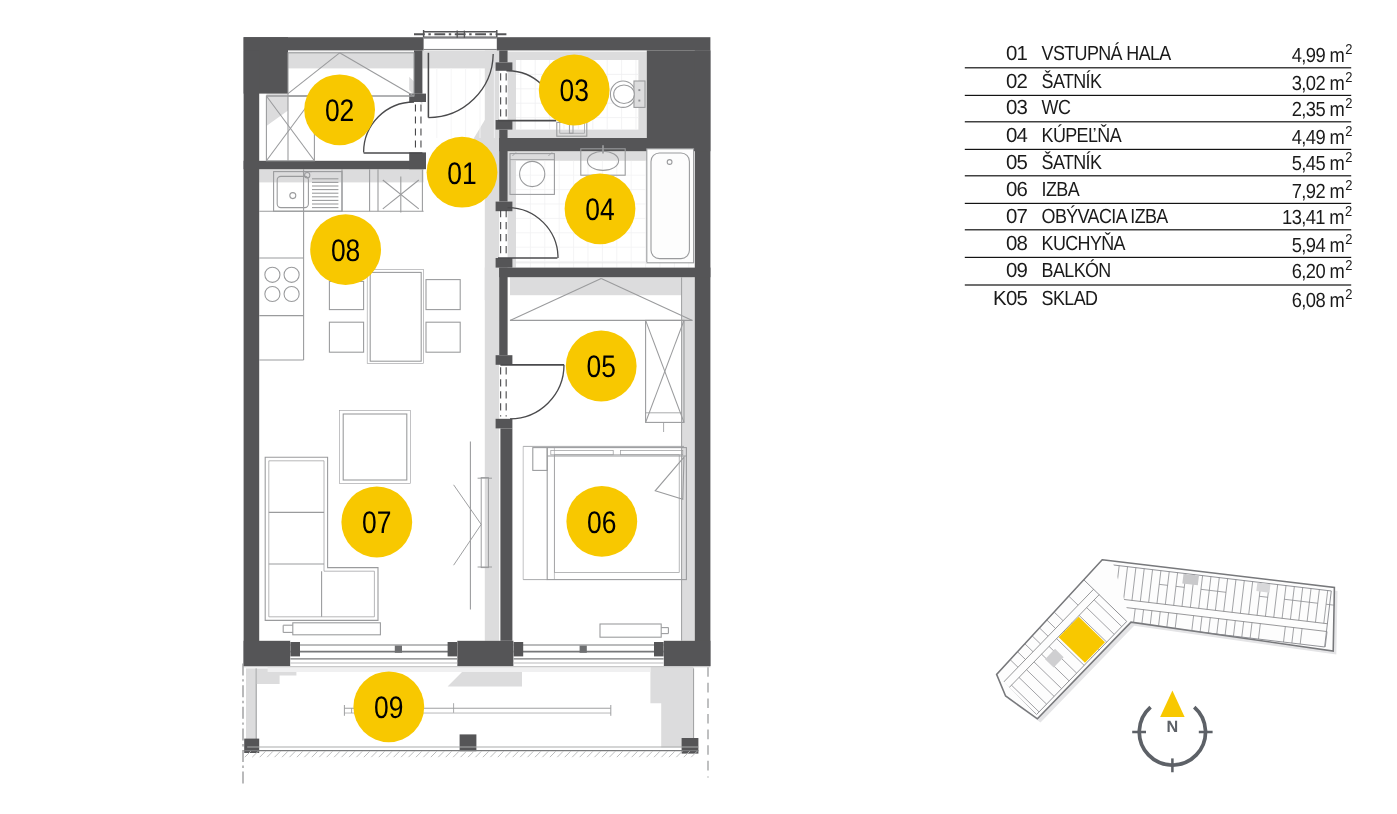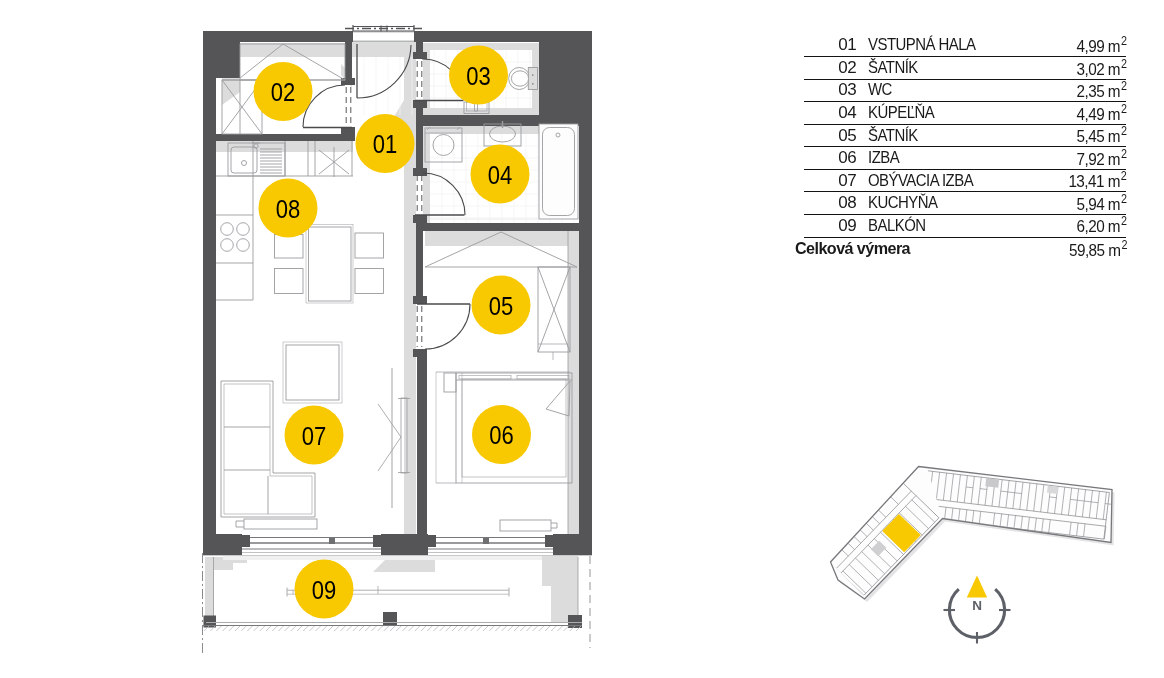--- a/index.html
+++ b/index.html
@@ -52,22 +52,23 @@
       <div class="n">08</div>
       <div class="nm">KUCHYŇA</div>
       <div class="v">5,94&nbsp;m<sup>2</sup></div>
     </div>
 <div class="r">
       <div class="n">09</div>
       <div class="nm">BALKÓN</div>
       <div class="v">6,20&nbsp;m<sup>2</sup></div>
     </div>
 <div class="r">
-      <div class="nm tot">Celková výmera</div>
-      <div class="v" style="flex:1">59,85&nbsp;m<sup>2</sup></div>
+      <div class="n">K05</div>
+      <div class="nm">SKLAD</div>
+      <div class="v">6,08&nbsp;m<sup>2</sup></div>
     </div>
 </div>
 <svg width="1164" height="678" viewBox="0 0 1164 678" style="position:absolute;left:0;top:0" xmlns="http://www.w3.org/2000/svg">
 
 <rect x="404" y="42" width="12" height="492" fill="#dcdcdd"></rect>
 
 <rect x="352" y="42" width="64" height="15" fill="#dcdcdd"></rect>
 
 <polygon points="404,100 416,100 416,130 392,120" fill="#dcdcdd"></polygon>
 

